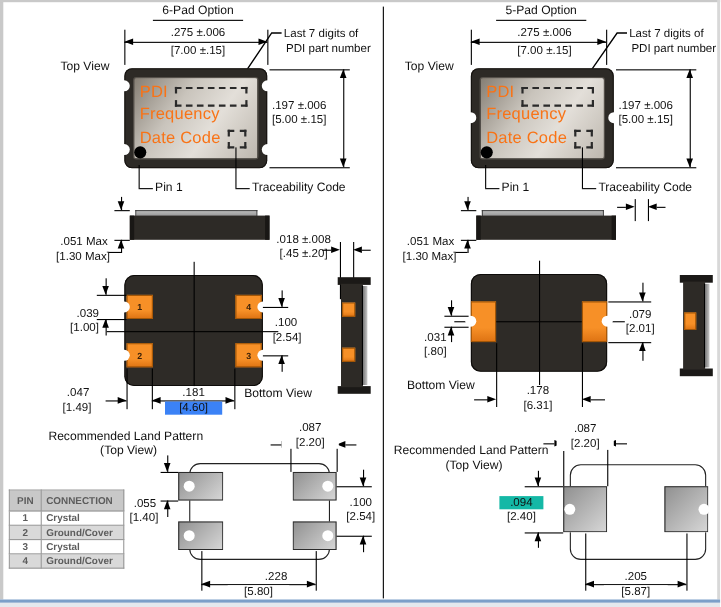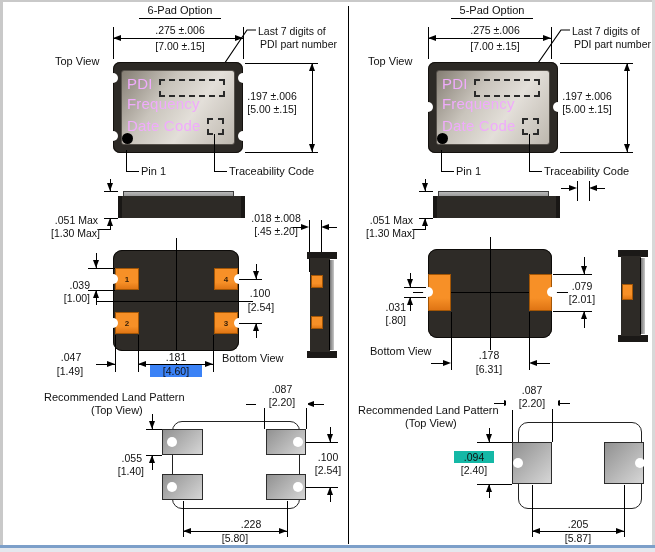--- a/index.html
+++ b/index.html
@@ -10,21 +10,21 @@
   .lbl{font-size:11px}
   .hl{position:absolute;height:1px;background:#000}
   .vl{position:absolute;width:1px;background:#000}
   .ar{position:absolute;width:0;height:0;border:solid transparent}
   .ar.r{border-width:3px 0 3px 8px;border-left-color:#000}
   .ar.l{border-width:3px 8px 3px 0;border-right-color:#000}
   .ar.d{border-width:8px 3px 0 3px;border-top-color:#000}
   .ar.u{border-width:0 3px 8px 3px;border-bottom-color:#000}
   .pkg{position:absolute;background:#2d2a26;border-radius:7px;box-shadow:inset 0 0 0 1px #14110e}
   .face{position:absolute;left:8px;top:8px;right:8px;bottom:8px;border-radius:3px;border:1px solid #55504a;background:linear-gradient(125deg,#857e74,#c9c4bc 35%,#e3dfd9 62%,#bdb7ae)}
-  .ptxt{position:absolute;font-size:15px;line-height:17px;color:#f0abfc;letter-spacing:.2px}
+  .ptxt{position:absolute;font-size:15px;line-height:17px;color:#f97316;letter-spacing:.2px}
   .dash{position:absolute;border:2px dashed #2a2a2a}
   .dot{position:absolute;width:11px;height:11px;border-radius:50%;background:#000}
   .notch{position:absolute;width:10px;height:10px;border-radius:50%;background:#fff}
   .bodydark{position:absolute;background:#2e2b27;border-radius:9px;box-shadow:inset 0 0 0 1px #0d0b09}
   .opad{position:absolute;background:linear-gradient(180deg,#f79027 65%,#dd7212);box-shadow:inset 0 0 0 1px #a35606;font-size:8px;font-weight:bold;color:#3a2008;display:flex;align-items:center;justify-content:center}
   .lpad{position:absolute;background:linear-gradient(135deg,#8f8f8f,#d8d8d8);box-shadow:inset 0 0 0 1px #2c2c2c}
   .outline{position:absolute;background:#fff;border:1.5px solid #222;border-radius:10px}
   .sideb{position:absolute;background:#2d2a26;border-left:4px solid #191715;border-right:4px solid #191715}
   .lid{position:absolute;background:linear-gradient(180deg,#b9b9b9,#8b8b8b);border:1px solid #3c3c3c;border-bottom:2px solid #0f0f0f}
   .cap{position:absolute;background:#1b1917}
@@ -214,20 +214,44 @@
   <div class="t tc" style="left:309px;top:464px;width:38px">[2.54]</div>
 
   <div class="vl" style="left:183px;top:501px;height:36px"></div>
   <div class="vl" style="left:287px;top:501px;height:36px"></div>
   <div class="hl" style="left:183px;top:531px;width:104px"></div>
   <div class="ar l" style="left:183px;top:528px"></div>
   <div class="ar r" style="left:279px;top:528px"></div>
   <div class="t tc" style="left:226px;top:518px;width:50px;background:#fff">.228</div>
   <div class="t tc" style="left:207px;top:532px;width:56px;background:#fff">[5.80]</div>
 
+  <table class="ptable" style="left:8px;top:445px;width:105px">
+    <tbody>
+        <tr>
+      <th class="pin">PIN</th>
+      <th>CONNECTION</th>
+    </tr>
+    <tr>
+      <td class="pin">1</td>
+      <td>Crystal</td>
+    </tr>
+    <tr class="alt">
+      <td class="pin">2</td>
+      <td>Ground/Cover</td>
+    </tr>
+    <tr>
+      <td class="pin">3</td>
+      <td>Crystal</td>
+    </tr>
+    <tr class="alt">
+      <td class="pin">4</td>
+      <td>Ground/Cover</td>
+    </tr>
+  </tbody>
+    </table>
 
   <div class="t lbl tc" style="left:451px;top:4px;width:82px;border-bottom:1px solid #000;padding-bottom:2px">5-Pad Option</div>
 
   <div class="t tc" style="left:452px;top:24px;width:86px">.275 ±.006</div>
   <div class="t tc" style="left:452px;top:40px;width:86px">[7.00 ±.15]</div>
   <div class="hl" style="left:428px;top:38px;width:123px"></div>
   <div class="ar l" style="left:428px;top:35px"></div>
   <div class="ar r" style="left:543px;top:35px"></div>
   <div class="vl" style="left:428px;top:27px;height:32px"></div>
   <div class="vl" style="left:551px;top:27px;height:32px"></div>

